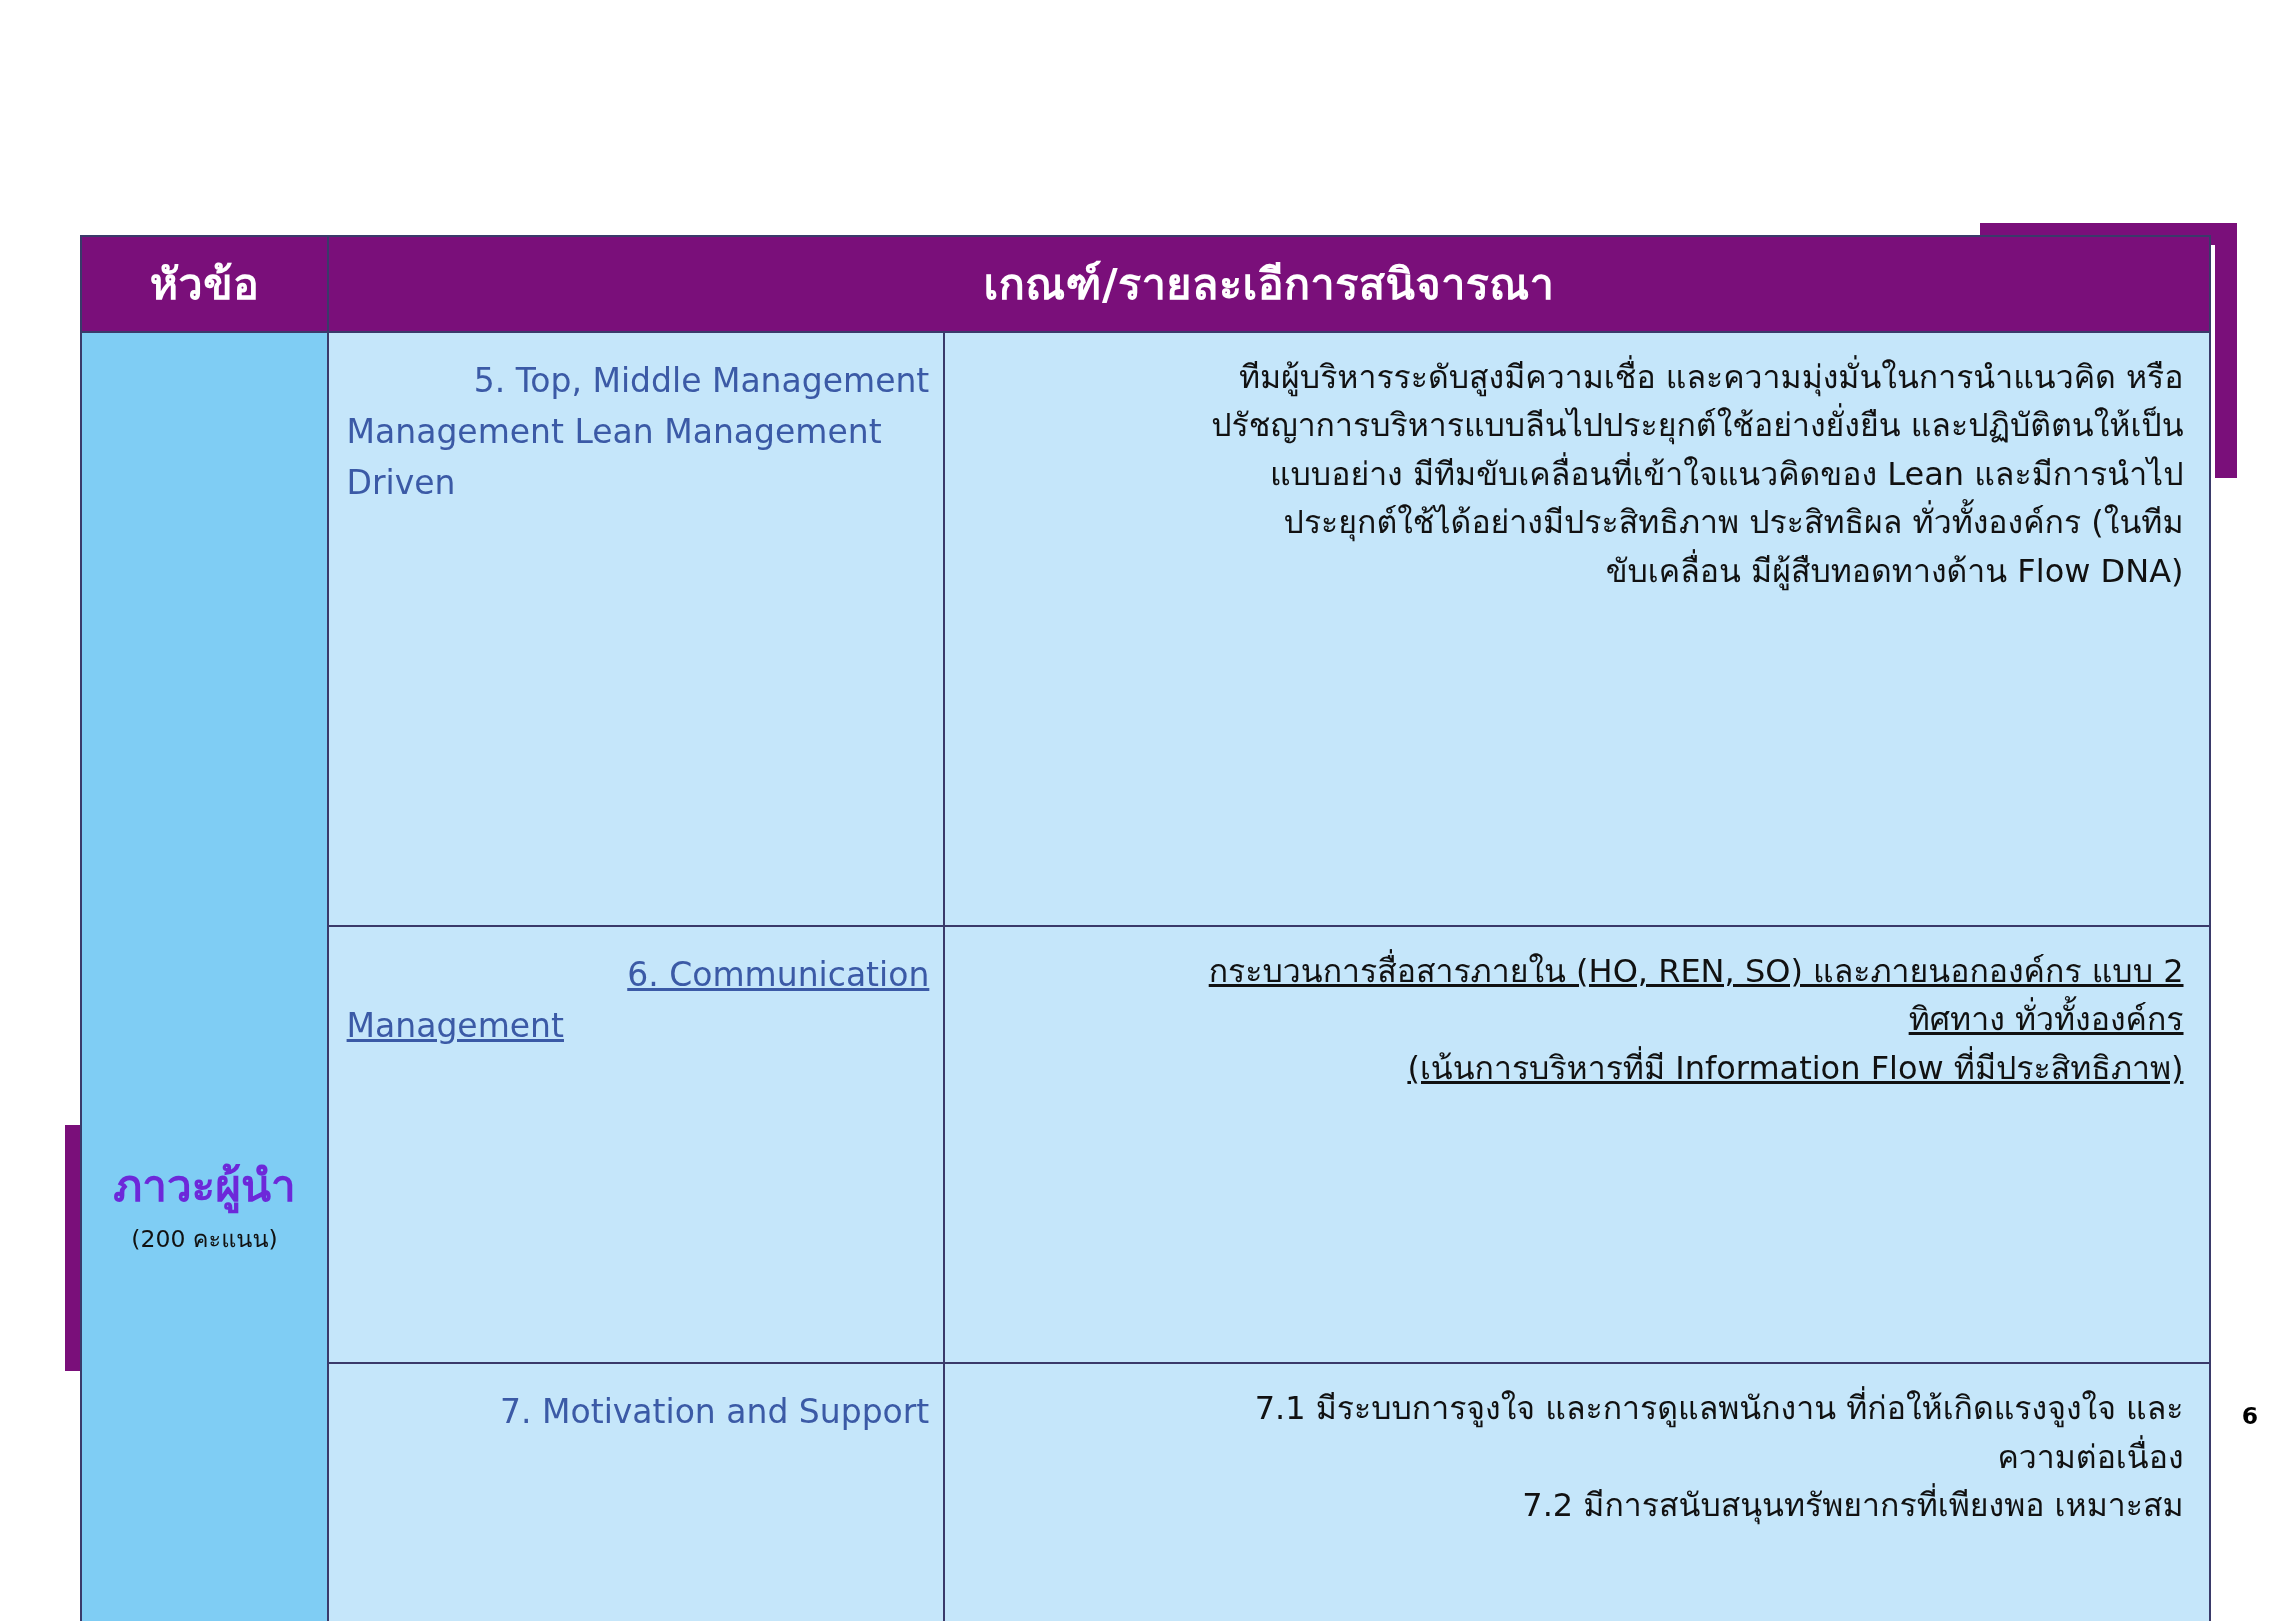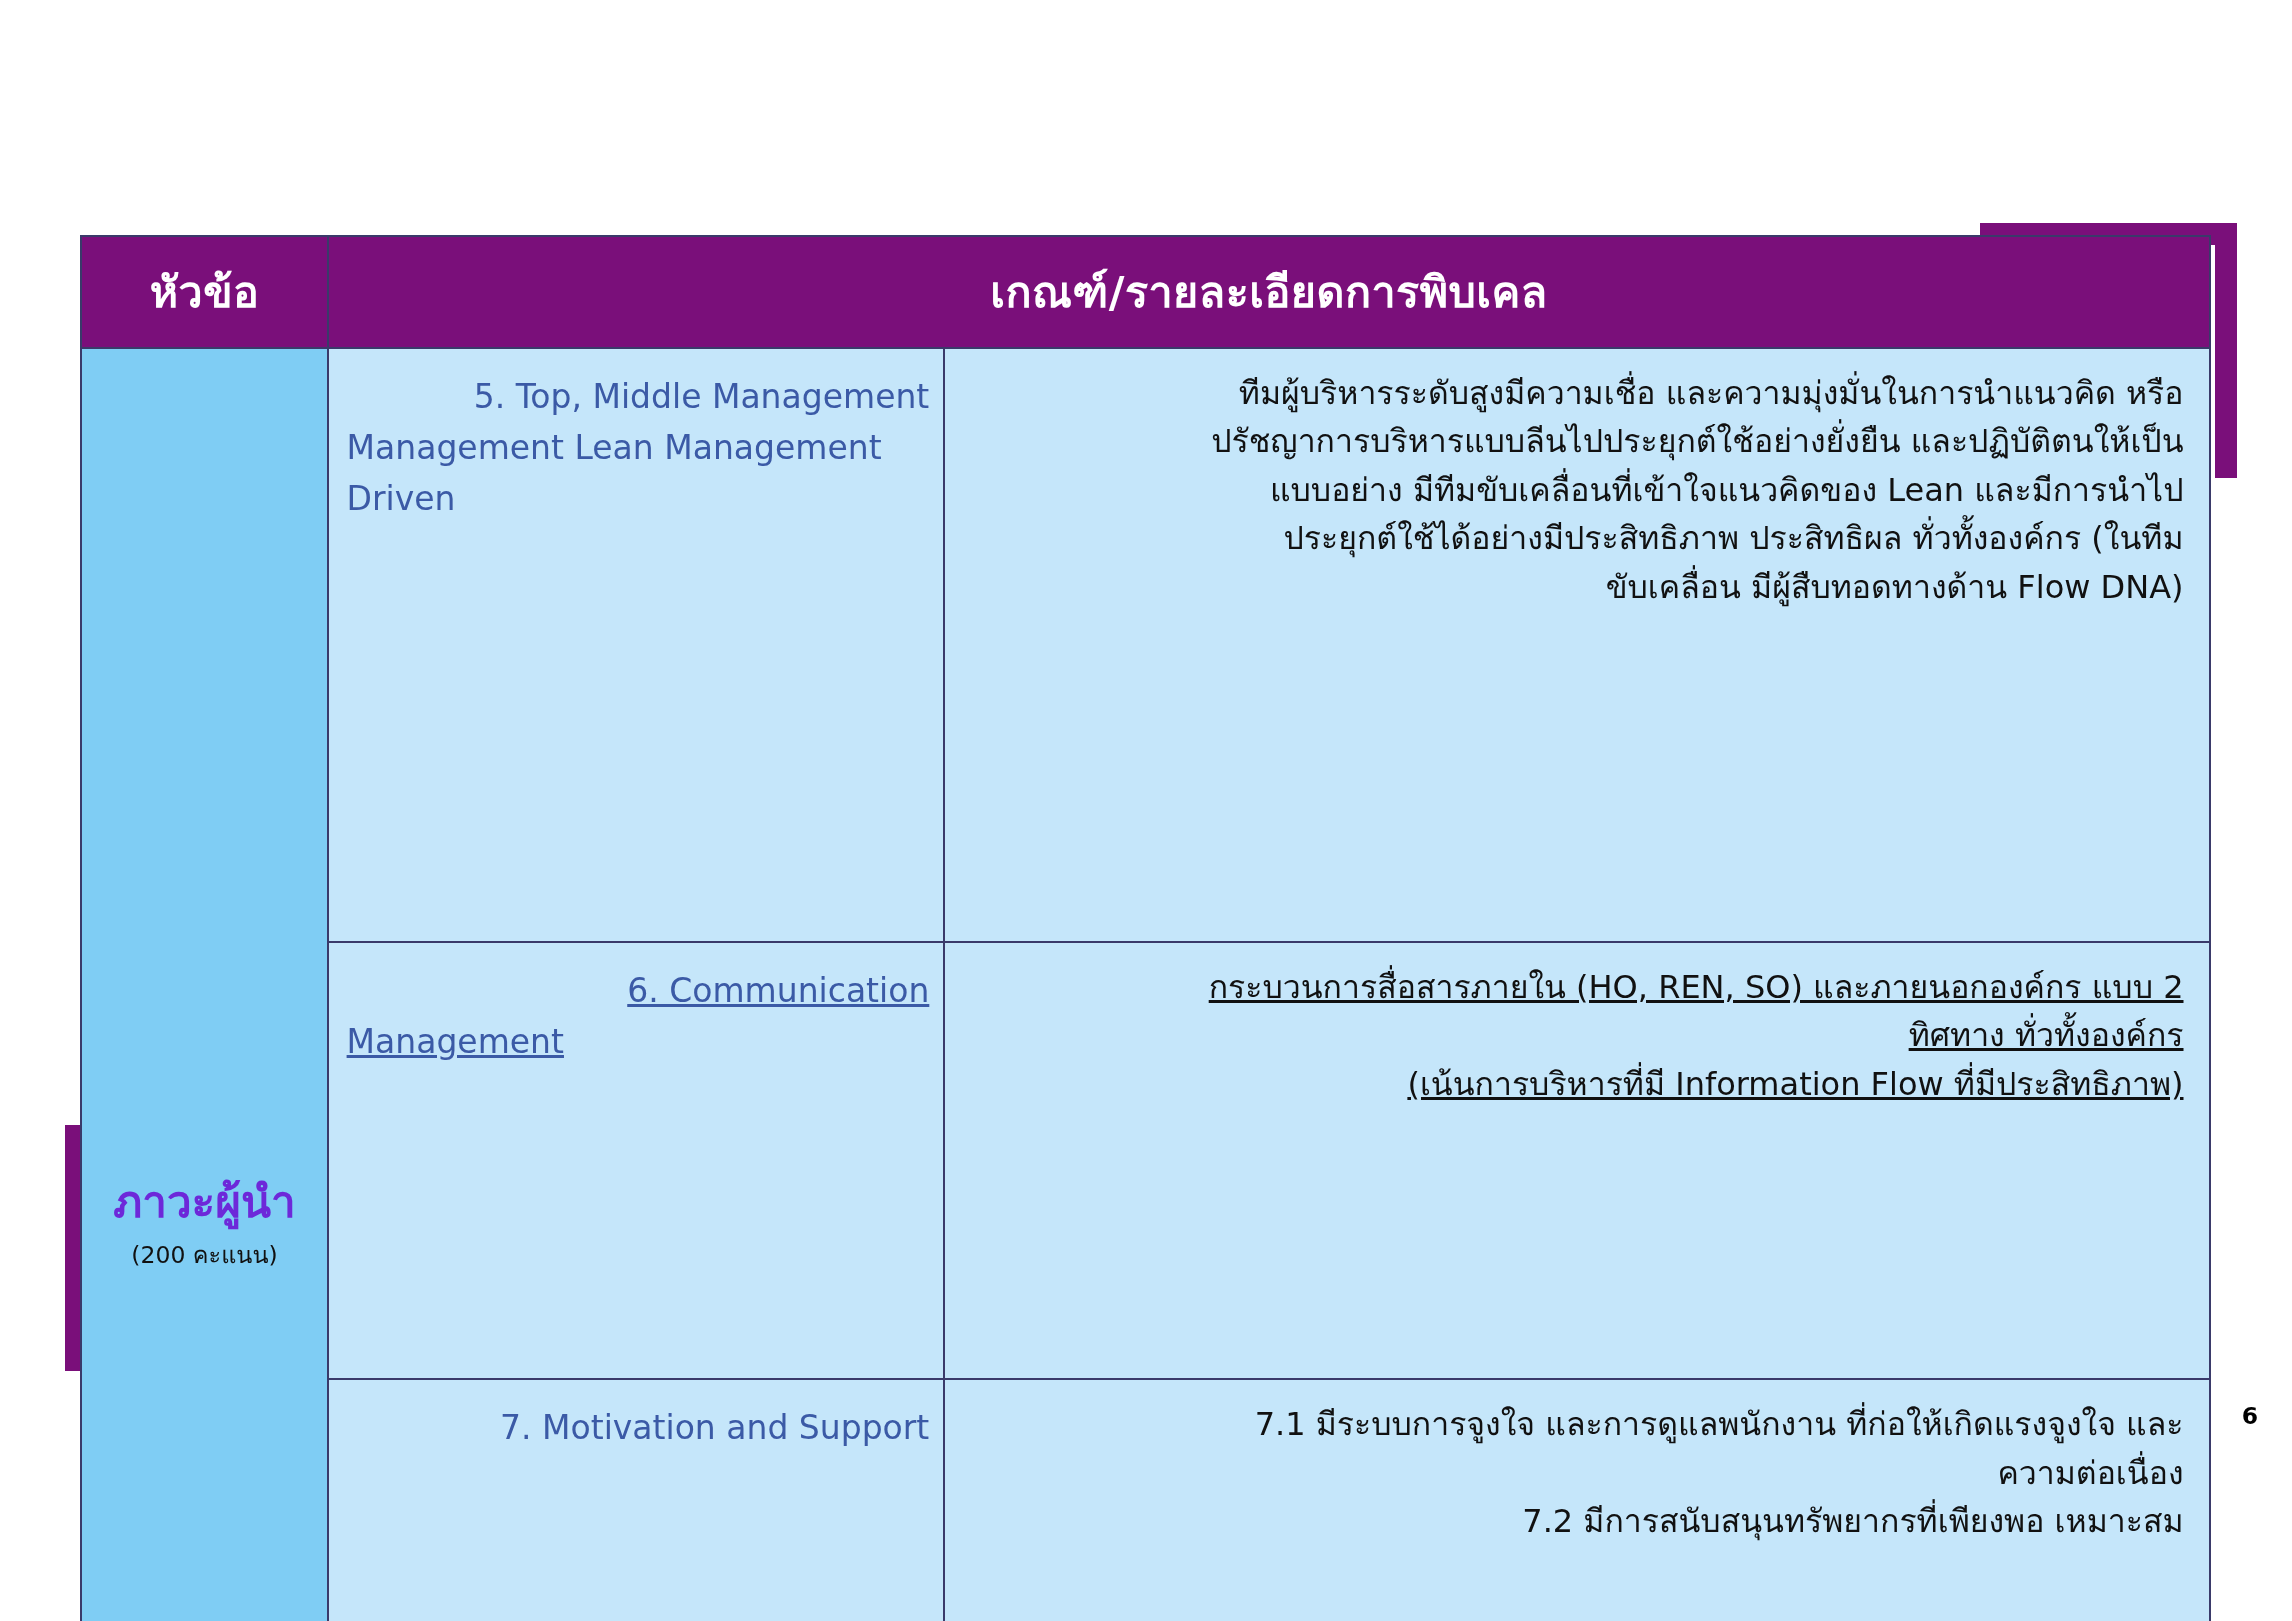--- a/index.html
+++ b/index.html
@@ -42,21 +42,21 @@
   }
 
   table.grid {
     border-collapse: collapse;
     width: 2129px;
     table-layout: fixed;
   }
   table.grid td {
     border: 2px solid #3a3a6a;
     vertical-align: top;
-    padding: 8px;
+    padding: 0;
   }
 
   
   .hdr {
     background: #7A0F7A;
     color: #ffffff;
     text-align: center;
     vertical-align: middle !important;
     height: 94px;
     font-size: 43px;
@@ -136,21 +136,21 @@
   <div class="table-wrap">
     <table class="grid">
       <colgroup>
         <col style="width:247px">
         <col style="width:616px">
         <col style="width:1266px">
       </colgroup>
       <tbody>
         <tr>
           <td class="hdr hdr-left">หัวข้อ</td>
-          <td class="hdr" colspan="2">เกณฑ์/รายละเอียดการพิบเคล</td>
+          <td class="hdr" colspan="2">เกณฑ์/รายละเอีการสนิจารณา</td>
         </tr>
 
         <tr>
           <td class="leftcol" rowspan="3">
             <span class="big">ภาวะผู้นำ</span>
             <span class="small">(200 คะแนน)</span>
           </td>
           <td class="midcol row1">
             <div class="ind">5. Top, Middle  Management</div>
             <div>Management Lean Management</div>

